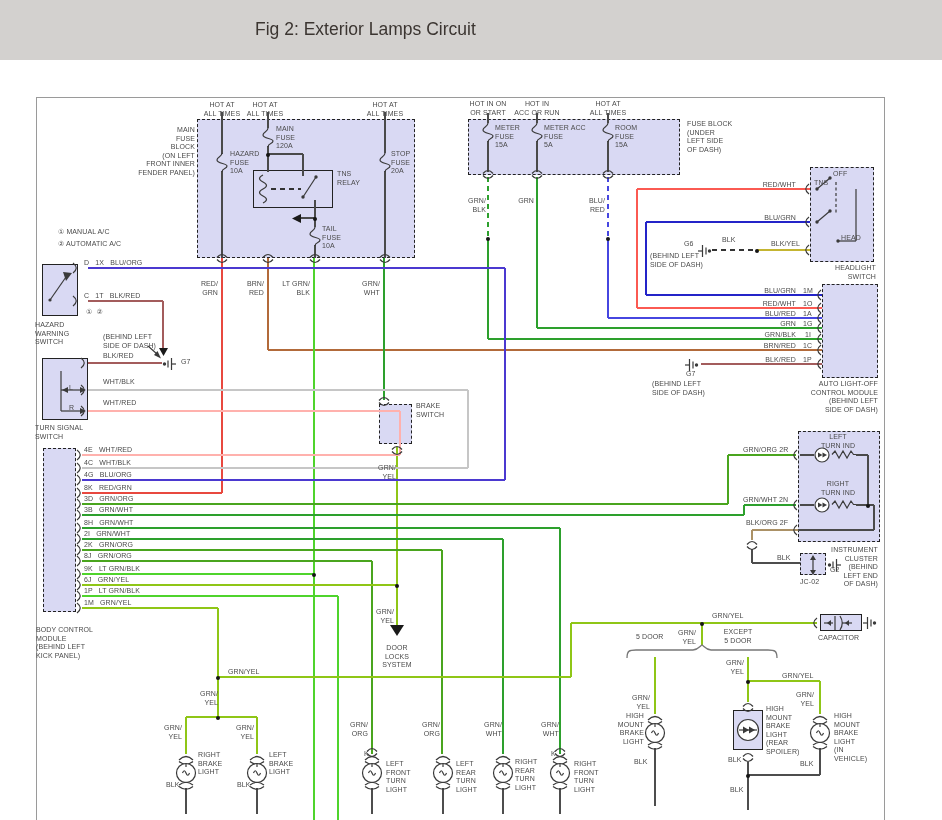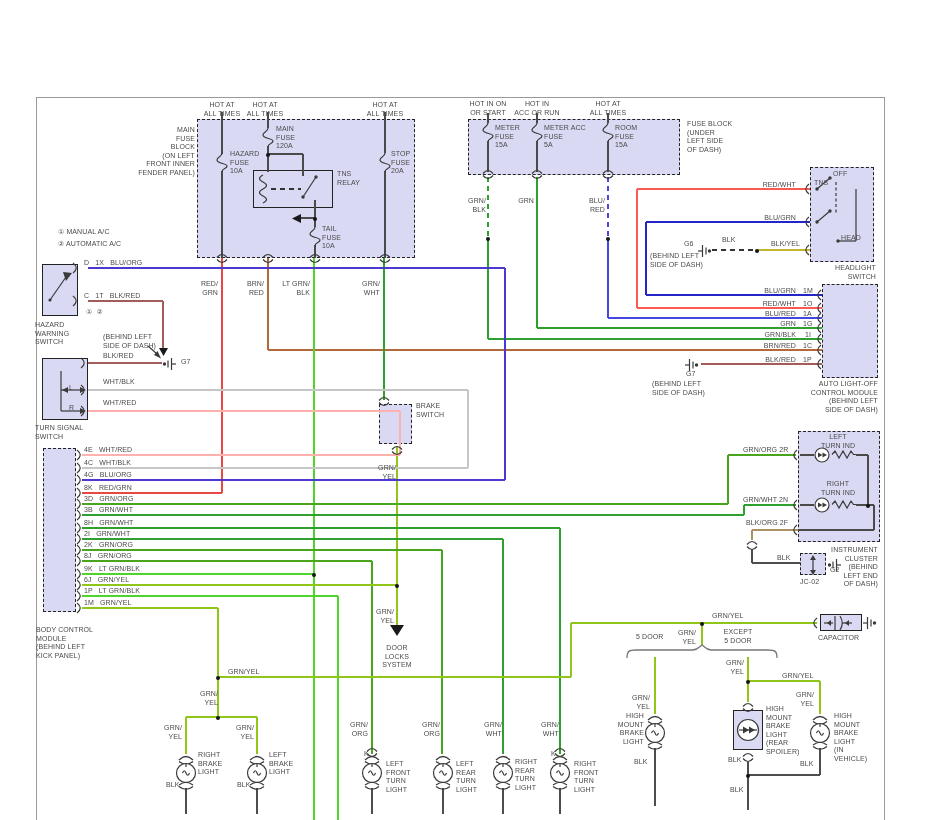--- a/index.html
+++ b/index.html
@@ -11,20 +11,23 @@
   .lbl{position:absolute;font-size:7px;line-height:8.6px;color:#4a4a4a;white-space:pre;letter-spacing:.1px;}
   .wire{position:absolute;}
   .dot{position:absolute;width:4px;height:4px;border-radius:50%;background:#151515;}
   .sym{position:absolute;}
   .sym svg{display:block;overflow:visible;}
 </style>
 </head>
 <body>
 
 <div id="stage">
+  <div class="titlebar">
+    <div class="title">Fig 2: Exterior Lamps Circuit</div>
+  </div>
 <div class="box" style="left: 36px; top: 97px; width: 849px; height: 735px; border: 1px solid rgb(154, 154, 154); background: rgb(255, 255, 255);"></div>
     <div class="box" style="left: 197px; top: 119px; width: 218px; height: 139px; border: 1.4px dashed rgb(34, 34, 34); background: rgb(217, 217, 243);"></div>
     <div class="box" style="left: 468px; top: 119px; width: 212px; height: 56px; border: 1.4px dashed rgb(34, 34, 34); background: rgb(217, 217, 243);"></div>
     <div class="box" style="left: 253px; top: 170px; width: 80px; height: 38px; border: 1.4px solid rgb(34, 34, 34); background: rgb(217, 217, 243);"></div>
     <div class="box" style="left: 810px; top: 167px; width: 64px; height: 95px; border: 1.4px dashed rgb(34, 34, 34); background: rgb(217, 217, 243);"></div>
     <div class="box" style="left: 822px; top: 284px; width: 56px; height: 94px; border: 1.4px dashed rgb(34, 34, 34); background: rgb(217, 217, 243);"></div>
     <div class="box" style="left: 42px; top: 264px; width: 36px; height: 52px; border: 1.4px solid rgb(34, 34, 34); background: rgb(217, 217, 243);"></div>
     <div class="box" style="left: 42px; top: 358px; width: 46px; height: 62px; border: 1.4px solid rgb(34, 34, 34); background: rgb(217, 217, 243);"></div>
     <div class="box" style="left: 43px; top: 448px; width: 33px; height: 164px; border: 1.4px dashed rgb(34, 34, 34); background: rgb(217, 217, 243);"></div>
     <div class="box" style="left: 379px; top: 404px; width: 33px; height: 40px; border: 1.4px dashed rgb(34, 34, 34); background: rgb(217, 217, 243);"></div>

